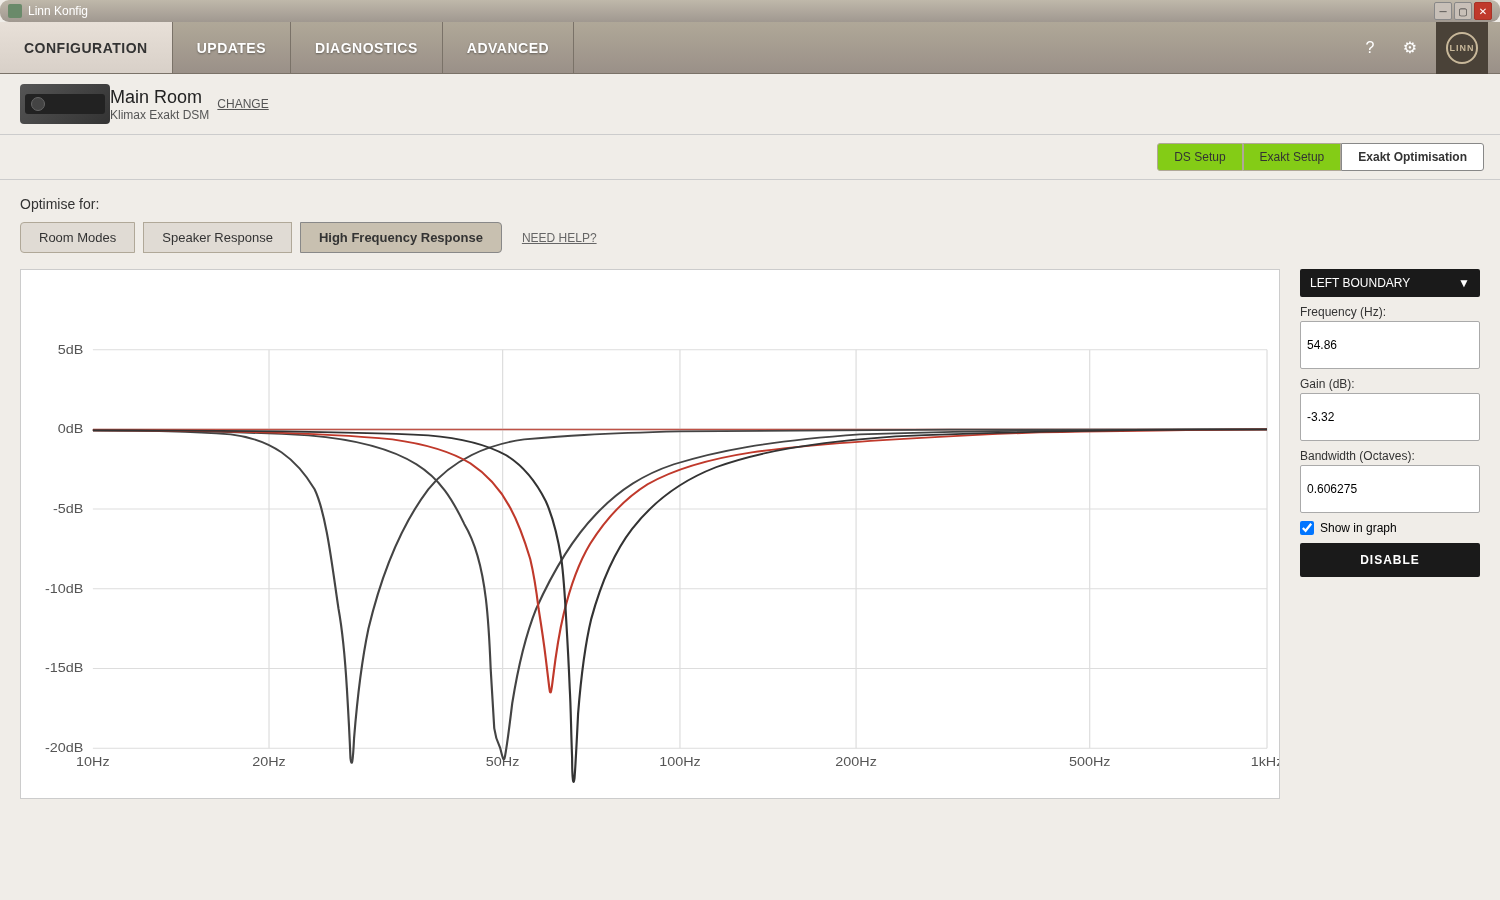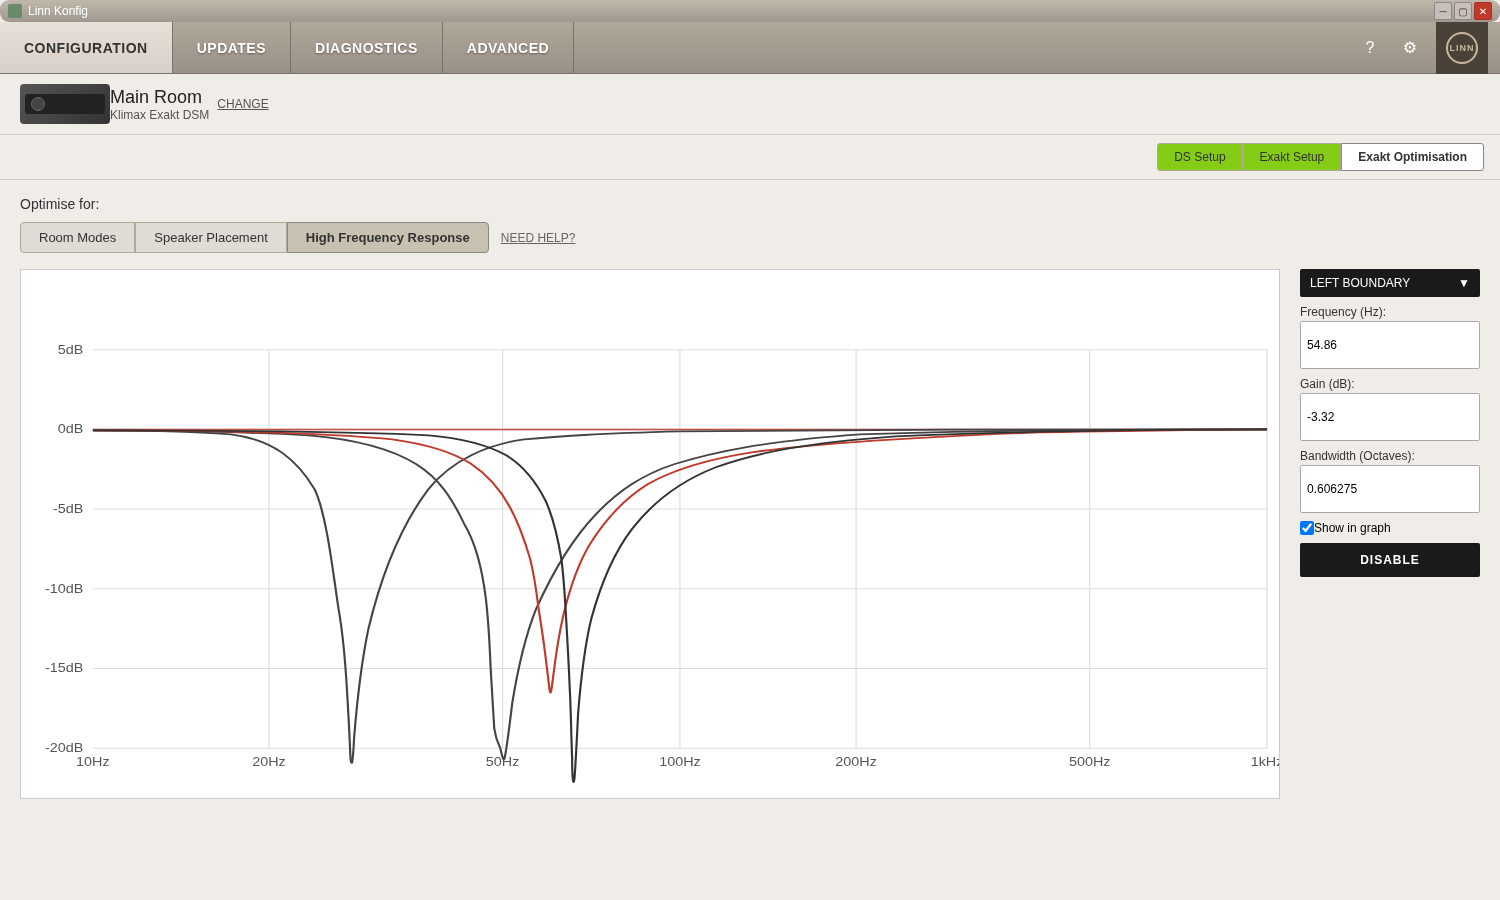--- a/index.html
+++ b/index.html
@@ -166,21 +166,21 @@
       padding: 16px 20px;
       background: #f0ede8;
     }
 
     .optimise-label {
       font-size: 14px; color: #333; margin-bottom: 10px;
     }
 
     
     .optimise-tabs {
-      display: flex; align-items: center; gap: 0; margin-bottom: 16px;
+      display: flex; align-items: center; gap: 8px; margin-bottom: 16px;
     }
     .opt-tab {
       padding: 7px 18px;
       font-size: 13px;
       border: 1px solid #b0a898;
       background: #e0dbd4;
       cursor: pointer; color: #333;
     }
     .opt-tab:first-child { border-radius: 4px 0 0 4px; }
     .opt-tab.active {
@@ -225,21 +225,21 @@
     .field-label { font-size: 12px; color: #333; }
     .field-input {
       width: 100%;
       padding: 16px 6px;
       border: 1px solid #aaa;
       font-size: 12px;
       background: #fff;
       border-radius: 2px;
     }
     .show-graph-row {
-      display: flex; align-items: center; gap: 0; font-size: 12px;
+      display: flex; align-items: center; gap: 6px; font-size: 12px;
     }
     .checkbox {
       width: 14px; height: 14px; cursor: pointer;
     }
     .action-btn {
       background: #1a1a1a;
       color: #fff;
       border: none;
       padding: 10px;
       font-size: 12px;
@@ -296,21 +296,21 @@
   <button class="sub-nav-btn">DS Setup</button>
   <button class="sub-nav-btn">Exakt Setup</button>
   <button class="sub-nav-btn active">Exakt Optimisation</button>
 </div>
 
 <div class="content-area">
   <div class="optimise-label">Optimise for:</div>
 
   <div class="optimise-tabs">
     <button class="opt-tab">Room Modes</button>
-    <button class="opt-tab">Speaker Placement</button>
+    <button class="opt-tab">Speaker Response</button>
     <button class="opt-tab active">High Frequency Response</button>
     <span class="need-help">NEED HELP?</span>
   </div>
 
   <div class="graph-area">
 
     <div class="graph-container" style="height:530px;">
       <svg class="graph-svg" viewBox="0 0 1050 530" preserveAspectRatio="none" xmlns="http://www.w3.org/2000/svg">
 
         <rect x="0" y="0" width="1050" height="530" fill="#ffffff"></rect>

